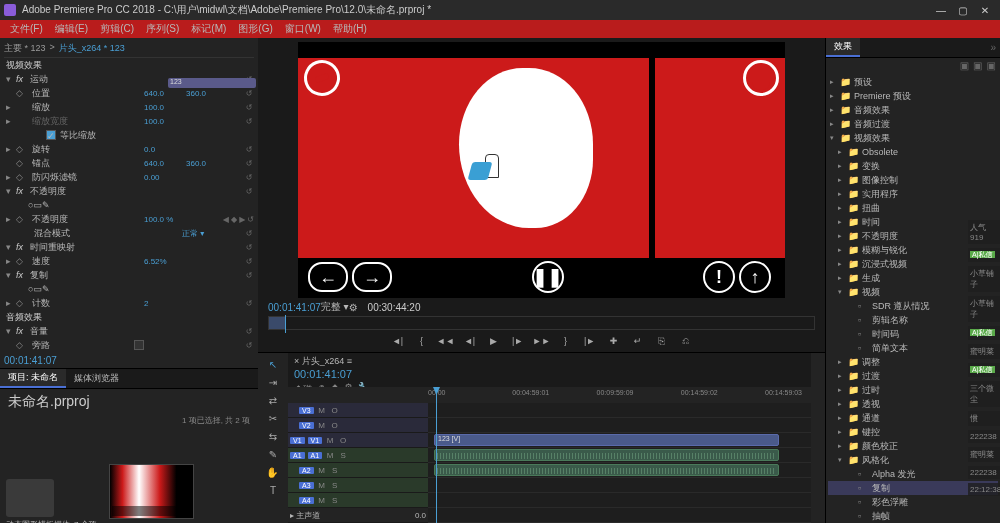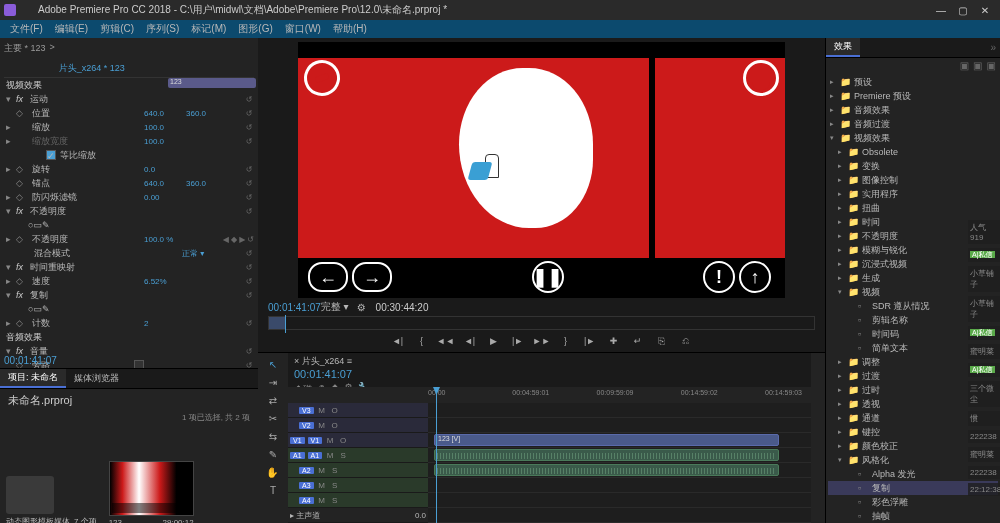--- a/index.html
+++ b/index.html
@@ -1,33 +1,33 @@
 <!DOCTYPE html>
 <html><head>
 <meta charset="utf-8">
 <style>
 * { margin: 0; padding: 0; box-sizing: border-box; font-family: "Microsoft YaHei", sans-serif; }
 body { background: #1e1e1e; color: #b8b8b8; font-size: 10px; width: 1000px; height: 523px; overflow: hidden; }
-.titlebar { background: #2a2a2a; height: 20px; display: flex; align-items: center; padding: 0 4px; gap: 16px; }
+.titlebar { background: #2a2a2a; height: 20px; display: flex; align-items: center; padding: 0 4px; }
 .titlebar-icon { width: 12px; height: 12px; background: #8a5cd9; border-radius: 2px; margin-right: 6px; }
 .titlebar-text { flex: 1; font-size: 10px; color: #ccc; }
 .winbtns { display: flex; gap: 12px; padding-right: 6px; }
 .winbtn { width: 10px; text-align: center; color: #ccc; cursor: pointer; }
-.menubar { background: #0c4a6e; height: 18px; display: flex; align-items: center; padding: 0 6px; gap: 4px; }
+.menubar { background: #b91c1c; height: 18px; display: flex; align-items: center; padding: 0 6px; gap: 4px; }
 .menuitem { padding: 0 4px; cursor: pointer; }
 .workspace { display: flex; height: 485px; }
 .leftcol { width: 258px; display: flex; flex-direction: column; }
 .midcol { flex: 1; display: flex; flex-direction: column; }
 .rightcol { width: 175px; display: flex; flex-direction: column; background: #232323; border-left: 1px solid #000; }
 .panel-tabs { background: #1a1a1a; height: 20px; display: flex; align-items: center; border-bottom: 1px solid #000; }
 .tab { padding: 2px 8px; font-size: 9px; cursor: pointer; }
 .tab.active { background: #2a2a2a; color: #fff; border-bottom: 2px solid #4a6fd4; }
 .effect-controls { background: #232323; flex: 1; overflow: hidden; padding: 2px 4px; }
 .ec-header { display: flex; font-size: 9px; color: #999; padding: 2px 0; border-bottom: 1px solid #333; }
-.ec-clip { color: #4a9fd4; margin-top: 20px; }
+.ec-clip { color: #4a9fd4; }
 .ec-row { display: flex; align-items: center; height: 14px; font-size: 9px; padding-left: 2px; }
 .ec-row.section { color: #ccc; }
 .ec-toggle { width: 10px; color: #888; }
 .ec-fx { width: 10px; font-style: italic; color: #ccc; }
 .ec-label { flex: 1; white-space: nowrap; overflow: hidden; }
 .ec-val { color: #4a9fd4; width: 42px; text-align: left; font-size: 8px; }
 .ec-val2 { color: #4a9fd4; width: 38px; text-align: left; font-size: 8px; }
 .ec-icons { width: 30px; display: flex; justify-content: flex-end; gap: 2px; }
 .ec-icon { width: 10px; height: 10px; display: inline-flex; align-items: center; justify-content: center; color: #666; font-size: 8px; }
 .kf-strip { position: absolute; left: 168px; top: 40px; width: 88px; height: 10px; background: #5a5a8a; border-radius: 2px; font-size: 7px; color: #ddd; padding: 0 2px; }
@@ -312,21 +312,21 @@
             </span>
           </div>
         </div>
       <div style="position:absolute;bottom:2px;left:4px;color:#4a9fd4">00:01:41:07</div>
     </div>
     <div class="project-panel">
       <div class="panel-tabs" id="projTabs">
           <div class="tab active">项目: 未命名</div>
           <div class="tab">媒体浏览器</div>
         </div>
-      <div style="padding:4px 8px;font-size:11px;color:#ccc">未命名.prproj</div>
+      <div style="padding:4px 8px;font-size:14px;color:#ccc">未命名.prproj</div>
       <div style="text-align:right;padding:0 8px;font-size:8px;color:#888">1 项已选择, 共 2 项</div>
       <div class="proj-body">
         <div style="text-align:center">
           <div class="proj-bin"></div>
           <div style="display:flex;gap:4px;font-size:8px;margin-top:2px">
             <span>动态图形模板媒体</span>
             <span>7 个项</span>
           </div>
         </div>
         <div class="proj-clip">
@@ -366,21 +366,21 @@
             <div style="flex:1;display:flex;justify-content:center">
               <div class="game-btn circle">❚❚</div>
             </div>
             <div class="game-btn circle">!</div>
             <div class="game-btn circle">↑</div>
           </div>
         </div>
       </div>
       <div class="prog-tc">
         <span class="prog-tc-left">00:01:41:07</span>
-        <span style="margin-right:8px"><span>完整</span> ▾</span>
+        <span style=""><span>完整</span> ▾</span>
         <span style="margin-right:10px">⚙</span>
         <span class="prog-tc-right">00:30:44:20</span>
       </div>
       <div class="prog-scrub">
         <div class="prog-playhead"></div>
       </div>
       <div class="prog-transport" id="transport">
           <div class="tbtn">◄|</div>
           <div class="tbtn">{</div>
           <div class="tbtn">◄◄</div>

